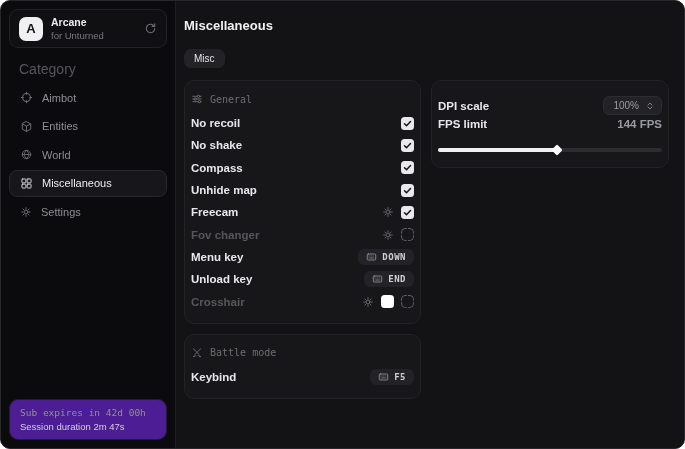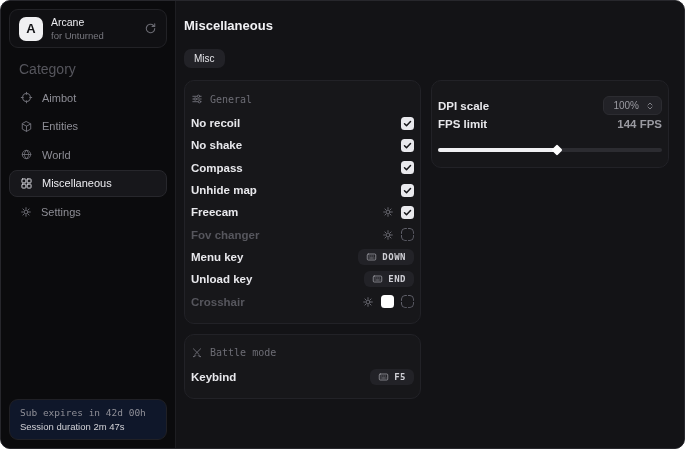--- a/index.html
+++ b/index.html
@@ -7,30 +7,30 @@
   body{font-family:"Liberation Sans",sans-serif}
   .window{position:relative;width:685px;height:449px;background:#131316;border:1px solid #27272c;
           border-radius:10px;overflow:hidden;display:flex}
   
   .sidebar{flex:0 0 175px;width:175px;background:#0b0b0d;border-right:1px solid #1e1e22;
            display:flex;flex-direction:column;padding:8px}
   .app-card{display:flex;align-items:center;gap:8px;background:#101013;border:1px solid #222226;
             border-radius:9px;padding:6px 9px;min-height:38px}
   .logo{width:24px;height:24px;border-radius:7px;background:#f0f0f2;color:#131316;font-weight:bold;
         font-size:13px;display:flex;align-items:center;justify-content:center;flex:0 0 24px}
-  .app-name{font-size:10.5px;font-weight:normal;color:#ececf0;line-height:1.3}
+  .app-name{font-size:10.5px;font-weight:bold;color:#ececf0;line-height:1.3}
   .app-sub{font-size:9.5px;color:#78787f;line-height:1.2}
   .sync{margin-left:auto;color:#6a6a72;display:flex;cursor:pointer}
   .cat-label{font-size:14px;color:#56565d;margin:13px 0 7px 10px}
   .nav-item{display:flex;align-items:center;gap:9px;height:27px;padding:0 10px;border-radius:8px;
             border:1px solid transparent;color:#8e8e96;font-size:11px;margin-bottom:1.5px;cursor:pointer}
   .nav-ic{display:flex;color:#6e6e76}
   .nav-item.active{background:#17171b;border-color:#27272c;color:#ececf0}
   .nav-item.active .nav-ic{color:#d8d8de}
-  .side-footer{margin-top:auto;background:#0f172a;border:1px solid #202025;border-radius:9px;padding:7px 10px}
+  .side-footer{margin-top:auto;background:#4c1d95;border:1px solid #202025;border-radius:9px;padding:7px 10px}
   .sub-line{font-family:"DejaVu Sans Mono",monospace;font-size:9.5px;color:#8f8f97;margin-bottom:3px;white-space:nowrap}
   .sess-line{font-size:9.5px;color:#d2d2d7}
   
   .main{flex:1;background:#131316;padding:17px 15px 0 8px}
   .page-title{font-size:13px;font-weight:bold;color:#f2f2f5;margin-bottom:16px}
   .tabs{display:flex;gap:6px;margin-bottom:12px}
   .tab{background:#222227;border-radius:7px;padding:4px 10px;font-size:10px;color:#e4e4e8;cursor:pointer}
   .content{display:flex;gap:10px;align-items:flex-start}
   .col-left{flex:0 0 237px;width:237px}
   .col-right{flex:0 0 238px;width:238px}

